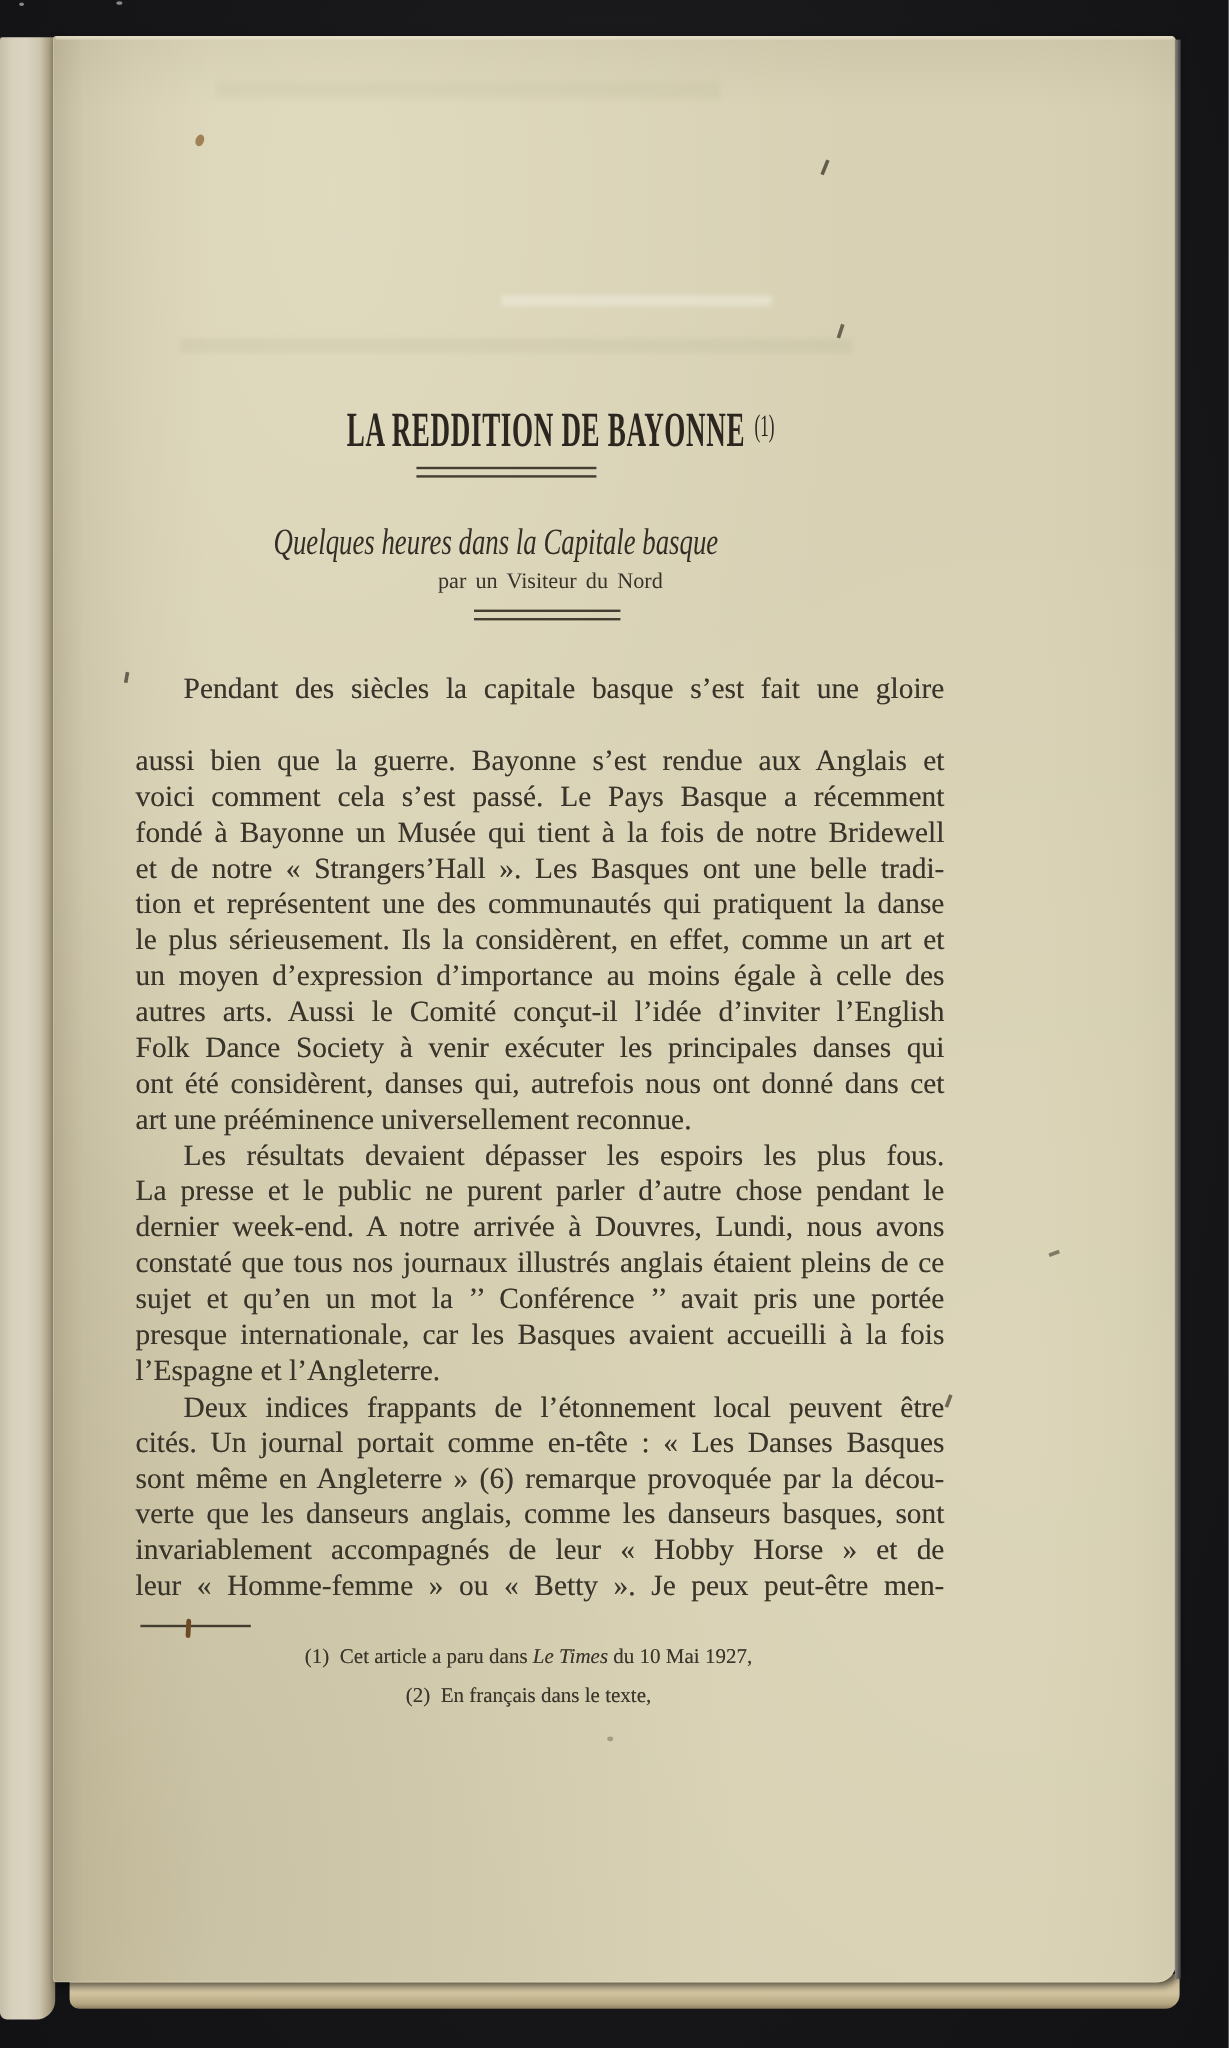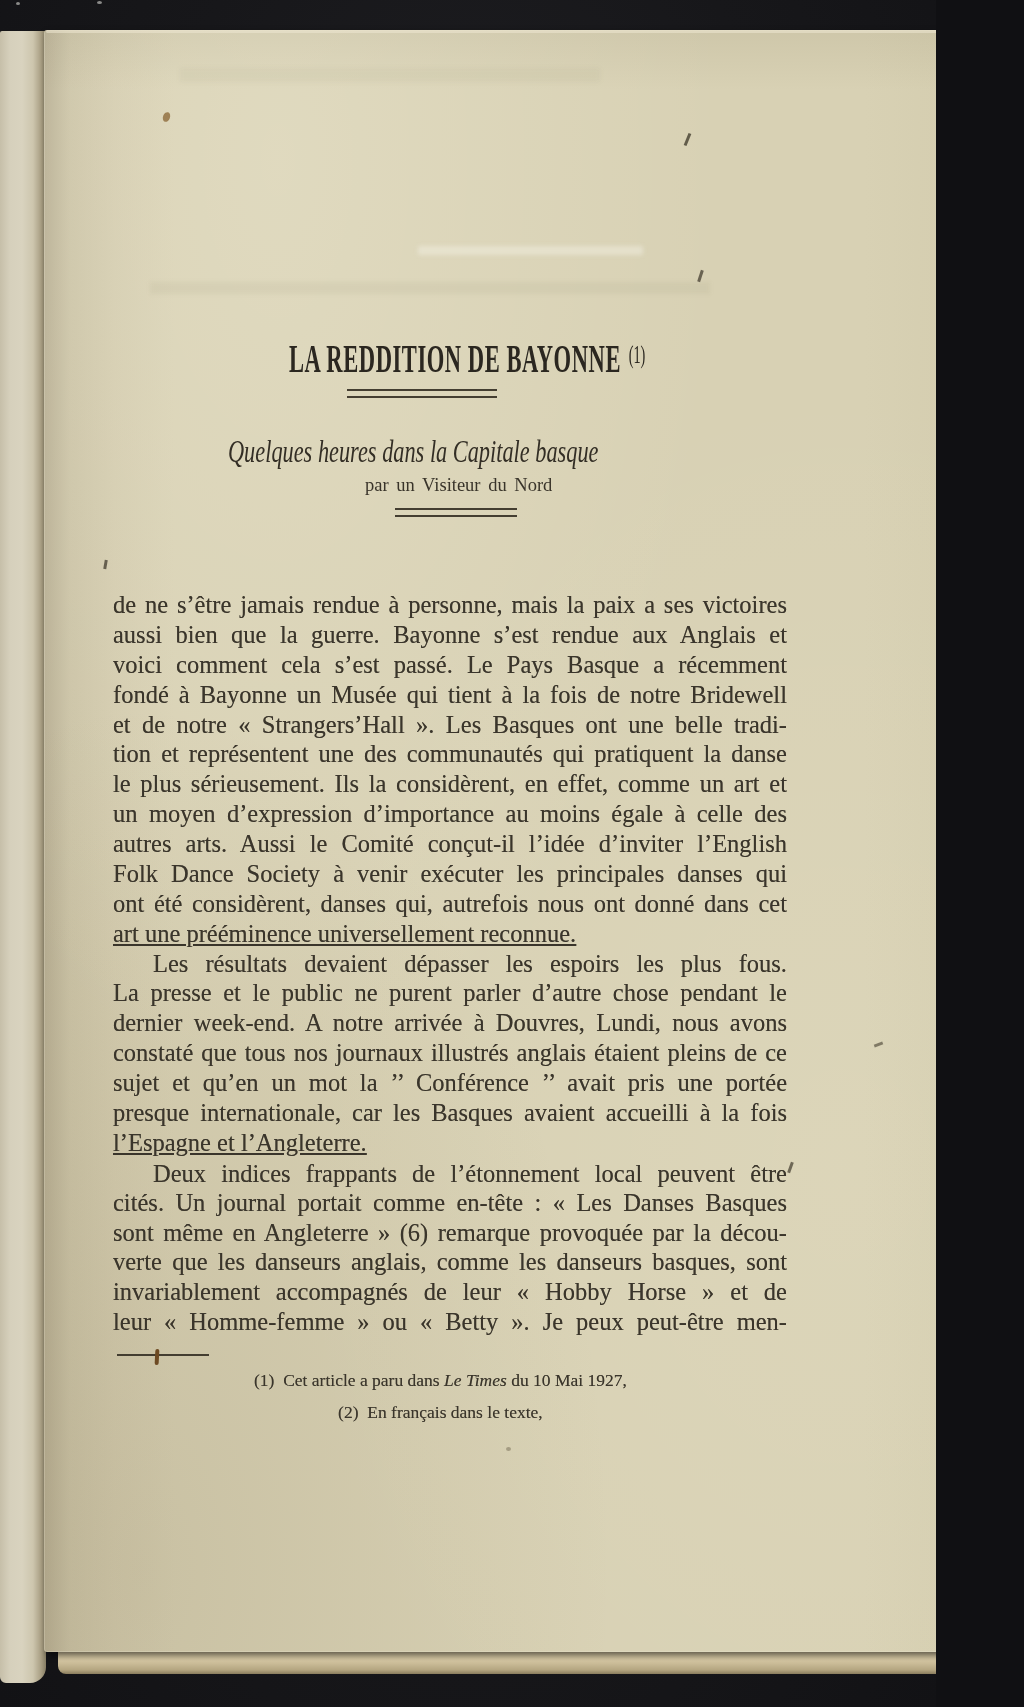--- a/index.html
+++ b/index.html
@@ -1,16 +1,16 @@
 <!DOCTYPE html>
 <html><head>
 <meta charset="utf-8">
 <style>
   html,body{margin:0;padding:0;background:#101013;}
-  .scan{position:relative;width:936px;height:1707px;background:#ffffff;overflow:hidden;
+  .scan{position:relative;width:1024px;height:1707px;background:#ffffff;overflow:hidden;
         font-family:"Liberation Serif","DejaVu Serif",serif;}
   
   .backdrop{position:absolute;inset:0;background:
      radial-gradient(ellipse at 50% 40%, #222226 0%, #17171a 60%, #121215 100%);}
   .dust{position:absolute;border-radius:50%;background:rgba(255,255,250,.5);}
   
   .edge-left{position:absolute;left:0;top:31px;width:46px;height:1652px;z-index:1;
      background:linear-gradient(90deg,#c6bfa9 0,#d6d0bc 10px,#d9d3bf 22px,#cdc6ae 33px,#a99f84 41px,#857c63 46px);
      border-radius:2px 0 16px 6px;}
   .edge-bottom{position:absolute;left:58px;top:1645px;width:925px;height:29px;z-index:1;
@@ -42,21 +42,21 @@
   .subtitle-scale{display:inline-block;transform:scaleX(.72);transform-origin:left center;
      font-style:italic;font-size:31px;line-height:36px;color:#332e25;}
   .byline{position:absolute;left:365px;top:474px;z-index:4;font-size:18.5px;line-height:22px;
      color:#39342a;word-spacing:3px;white-space:nowrap;}
   
   .bl{position:absolute;left:113px;width:674px;height:32px;z-index:4;
      font-size:24.5px;line-height:30px;color:#3a352b;
      text-align:justify;text-align-last:justify;
      text-shadow:0 0 .5px rgba(52,47,38,.55);}
   .bl.ind{text-indent:40px;}
-  .bl.end{text-align-last:left;text-decoration:underline;}
+  .bl.end{text-align-last:left;}
   
   .fn-rule{position:absolute;left:117px;top:1354px;width:92px;height:2px;background:#433d30;z-index:4;}
   .fn-tick{position:absolute;left:155px;top:1349px;width:4px;height:16px;background:#6d４a23;background:#6d4a23;
      border-radius:2px;transform:rotate(3deg);z-index:5;}
   .fn{position:absolute;left:156px;width:560px;z-index:4;font-size:17.5px;line-height:22px;color:#3a352b;
      text-shadow:0 0 .4px rgba(52,47,38,.5);text-align:center;}
   .fn-num{display:inline-block;width:38px;}
   .fn-em{font-style:italic;}
   
   .mark{position:absolute;z-index:4;}
@@ -83,21 +83,21 @@
   <div class="title-row">
     <span class="title-scale"><span>LA REDDITION DE BAYONNE</span><span class="t-sup">(1)</span></span>
   </div>
   <div class="rule rule-1"></div>
   <div class="subtitle-row">
     <span class="subtitle-scale">Quelques heures dans la Capitale basque</span>
   </div>
   <div class="byline">par un Visiteur du Nord</div>
   <div class="rule rule-2"></div>
 
-  <div class="bl" style="top:590px">de ne s’être jamais rendue à personne, mais la paix a ses victoires</div>
+  <div class="bl ind" style="top:560px">Pendant des siècles la capitale basque s’est fait une gloire</div>
   <div class="bl" style="top:620px">aussi bien que la guerre. Bayonne s’est rendue aux Anglais et</div>
   <div class="bl" style="top:650px">voici comment cela s’est passé. Le Pays Basque a récemment</div>
   <div class="bl" style="top:680px">fondé à Bayonne un Musée qui tient à la fois de notre Bridewell</div>
   <div class="bl" style="top:710px">et de notre « Strangers’Hall ». Les Basques ont une belle tradi-</div>
   <div class="bl" style="top:739px">tion et représentent une des communautés qui pratiquent la danse</div>
   <div class="bl" style="top:769px">le plus sérieusement. Ils la considèrent, en effet, comme un art et</div>
   <div class="bl" style="top:829px">autres arts. Aussi le Comité conçut-il l’idée d’inviter l’English</div>
   <div class="bl" style="top:799px">un moyen d’expression d’importance au moins égale à celle des</div>
   <div class="bl" style="top:859px">Folk Dance Society à venir exécuter les principales danses qui</div>
   <div class="bl" style="top:889px">ont été considèrent, danses qui, autrefois nous ont donné dans cet</div>

